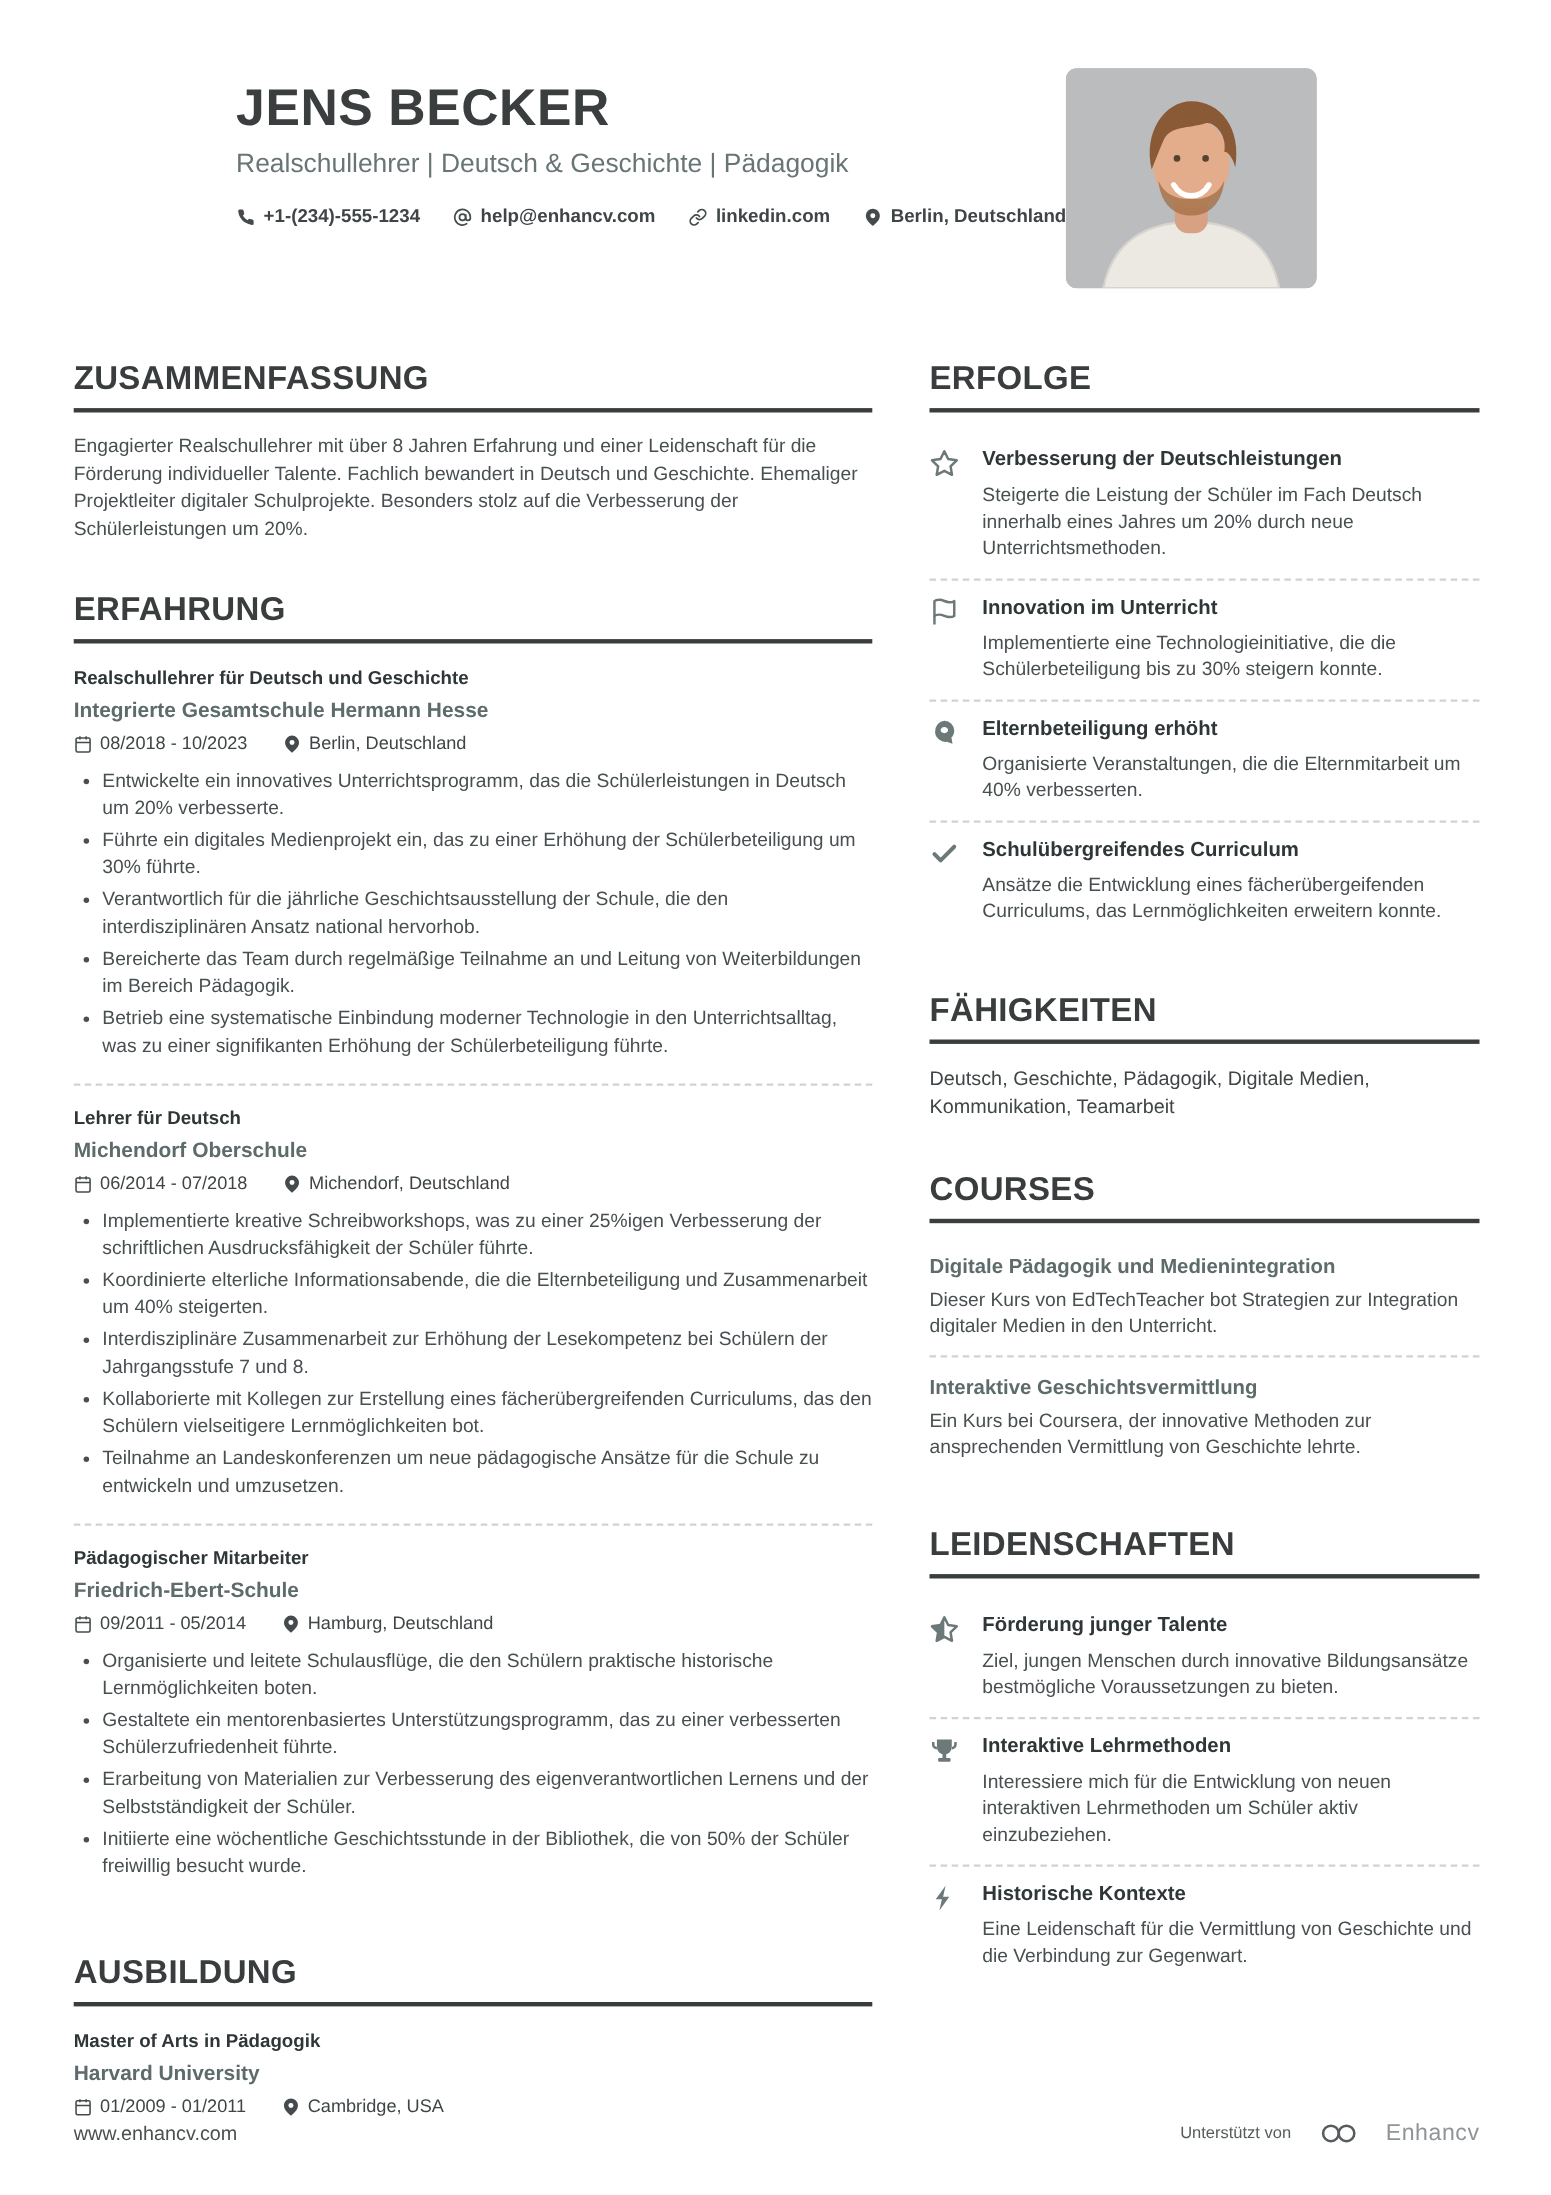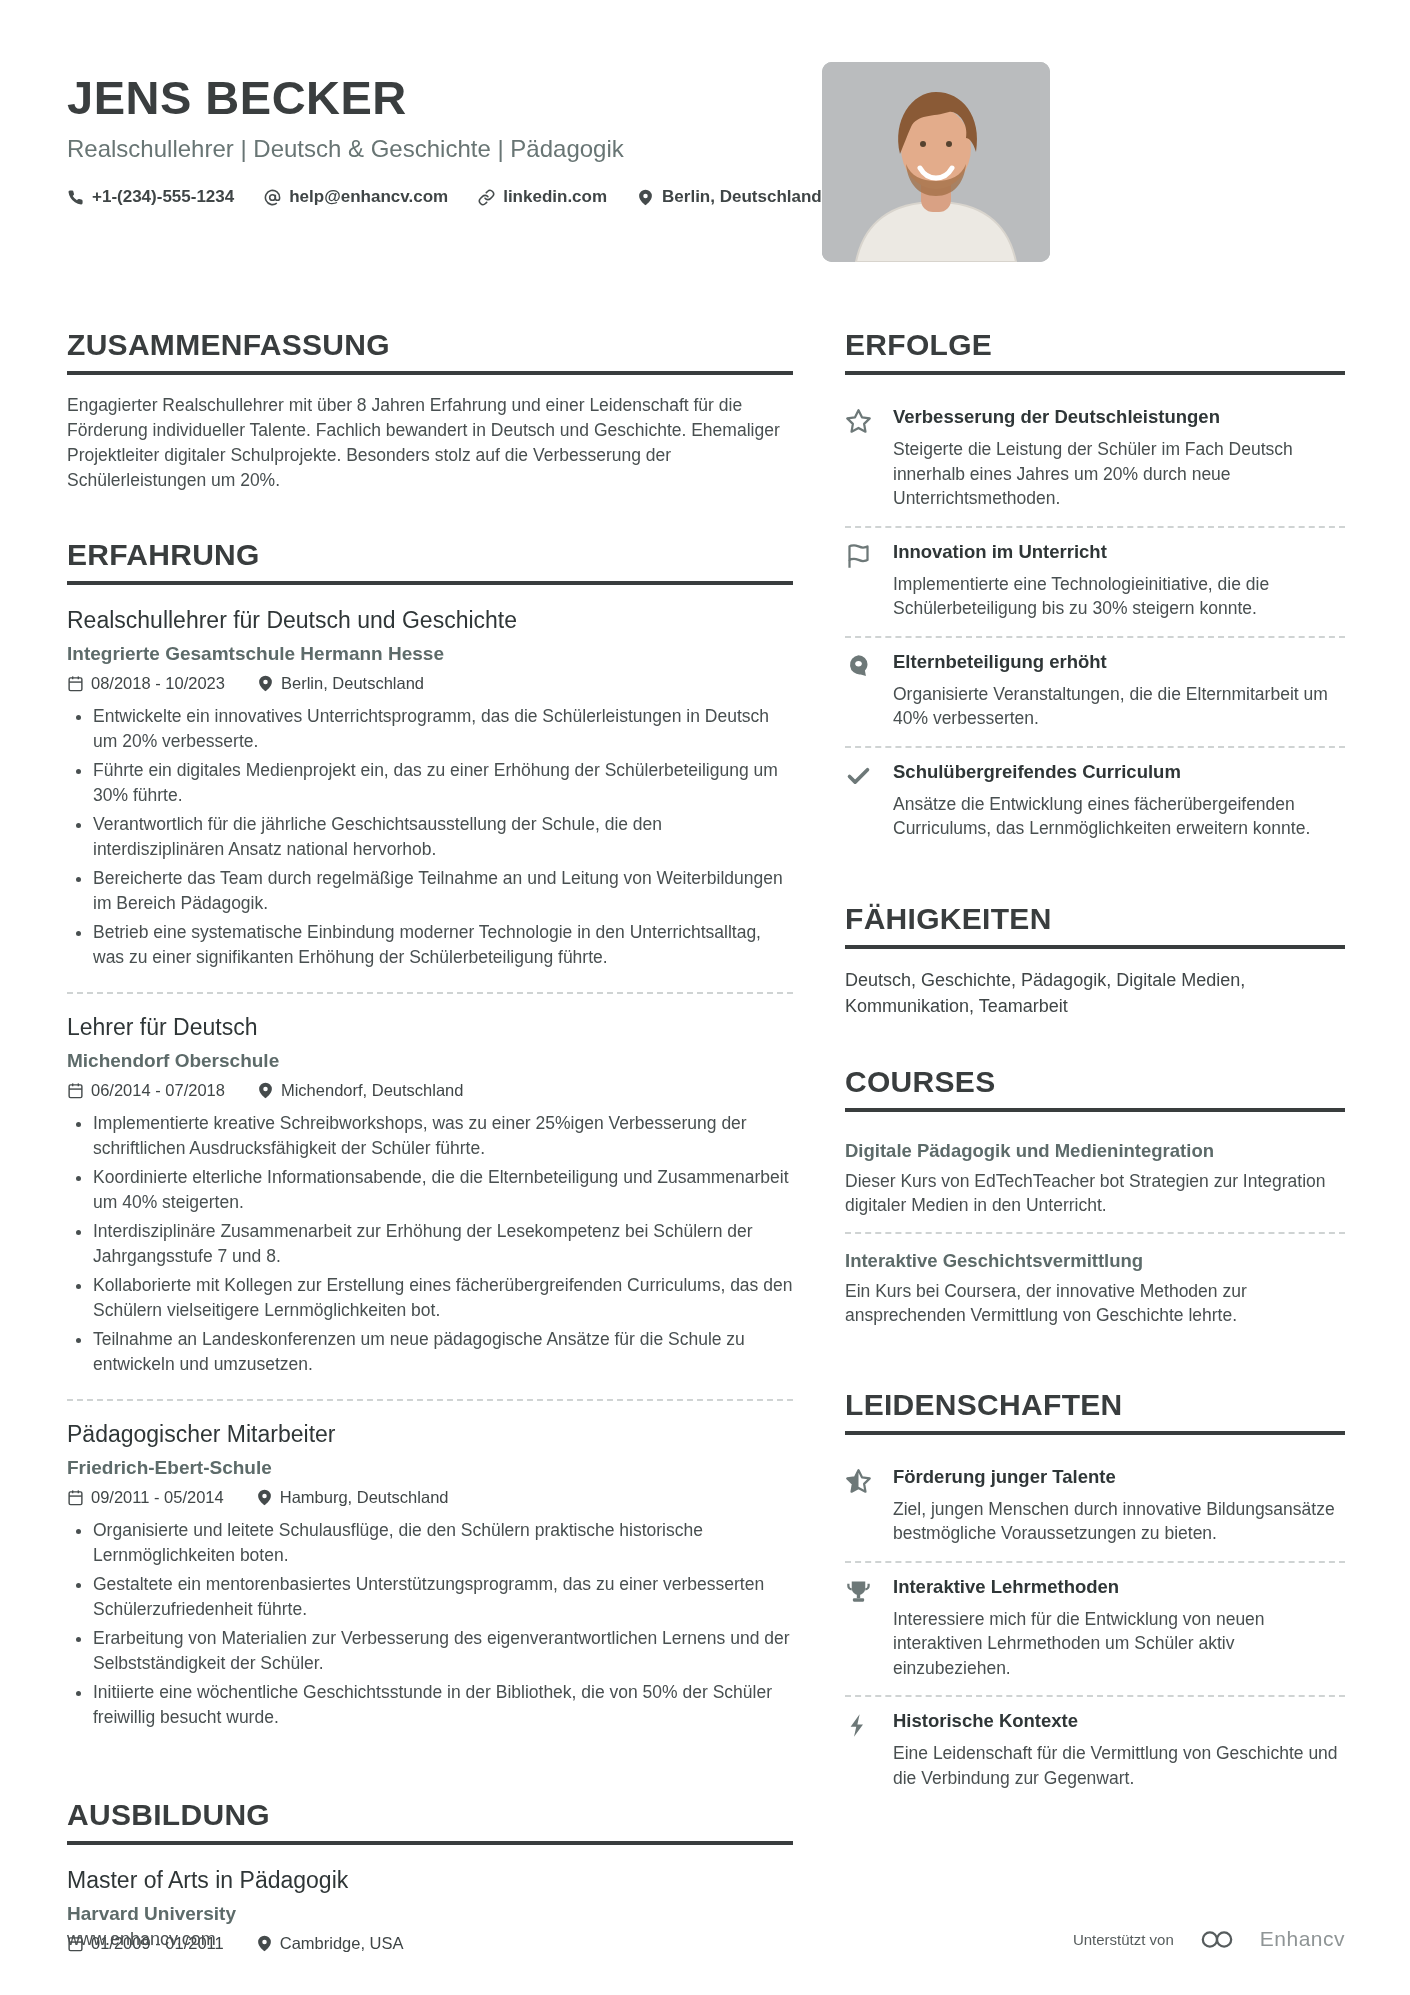--- a/index.html
+++ b/index.html
@@ -3,42 +3,42 @@
 <meta charset="utf-8">
 <style>
   html,body { margin:0; padding:0; background:#ffffff; }
   .page {
     position:relative; width:1410px; height:1995px; box-sizing:border-box;
     padding:58px 65px 0 67px; background:#ffffff;
     font-family:"Liberation Sans", sans-serif; color:#3f4546;
     overflow:hidden;
   }
   
-  .header { display:flex; justify-content:flex-start; align-items:flex-start; min-height:224px; }
+  .header { display:flex; justify-content:center; align-items:flex-start; min-height:224px; }
   .name { font-size:47px; font-weight:800; color:#3a3e3f; letter-spacing:.5px; margin:12px 0 10px; }
   .role { font-size:24px; color:#687574; }
   .contact-row { display:flex; gap:30px; margin-top:24px; font-size:17px; font-weight:bold; color:#3f4546; align-items:center; flex-wrap:wrap; }
   .contact-item { display:flex; align-items:center; gap:8px; }
   .cicon svg { width:17px; height:17px; display:block; }
   .photo { width:228px; height:200px; border-radius:10px; overflow:hidden; flex:0 0 auto; margin-top:4px; background:#b6b9ba; }
   .photo svg { display:block; }
   
   .columns { display:flex; gap:52px; margin-top:46px; }
   .col-left  { flex:0 0 726px; width:726px; }
   .col-right { flex:1; min-width:0; }
   section { margin-bottom:46px; }
   .section-heading {
     font-size:30px; font-weight:800; color:#393d3e; letter-spacing:.3px;
     padding-bottom:9px; border-bottom:4px solid #393d3e; margin:0 0 18px;
   }
   .summary-text { font-size:17.5px; line-height:1.42; color:#484f50; }
   
   .job { padding:4px 0 18px; }
   .job + .job { border-top:2px dashed #cfd3d3; padding-top:20px; }
-  .job-title { font-size:23px; font-weight:normal; color:#2f3637; margin:0 0 9px; }
+  .job-title { font-size:17px; font-weight:bold; color:#2f3637; margin:0 0 9px; }
   .company { font-size:19px; font-weight:bold; color:#5d6b6a; margin:0 0 9px; }
   .meta-row { display:flex; gap:32px; font-size:16.5px; color:#3f4546; align-items:center; margin-bottom:11px; }
   .meta-item { display:flex; gap:7px; align-items:center; }
   .micon svg { width:17px; height:17px; display:block; }
   .bullets { margin:0; padding-left:26px; font-size:17.5px; line-height:1.4; color:#484f50; }
   .bullets li { margin-bottom:5px; }
   
   .r-item { display:flex; gap:16px; padding:13px 0 15px; }
   .r-item + .r-item { border-top:2px dashed #cfd3d3; }
   .r-icon { flex:0 0 32px; width:32px; padding-top:2px; }

